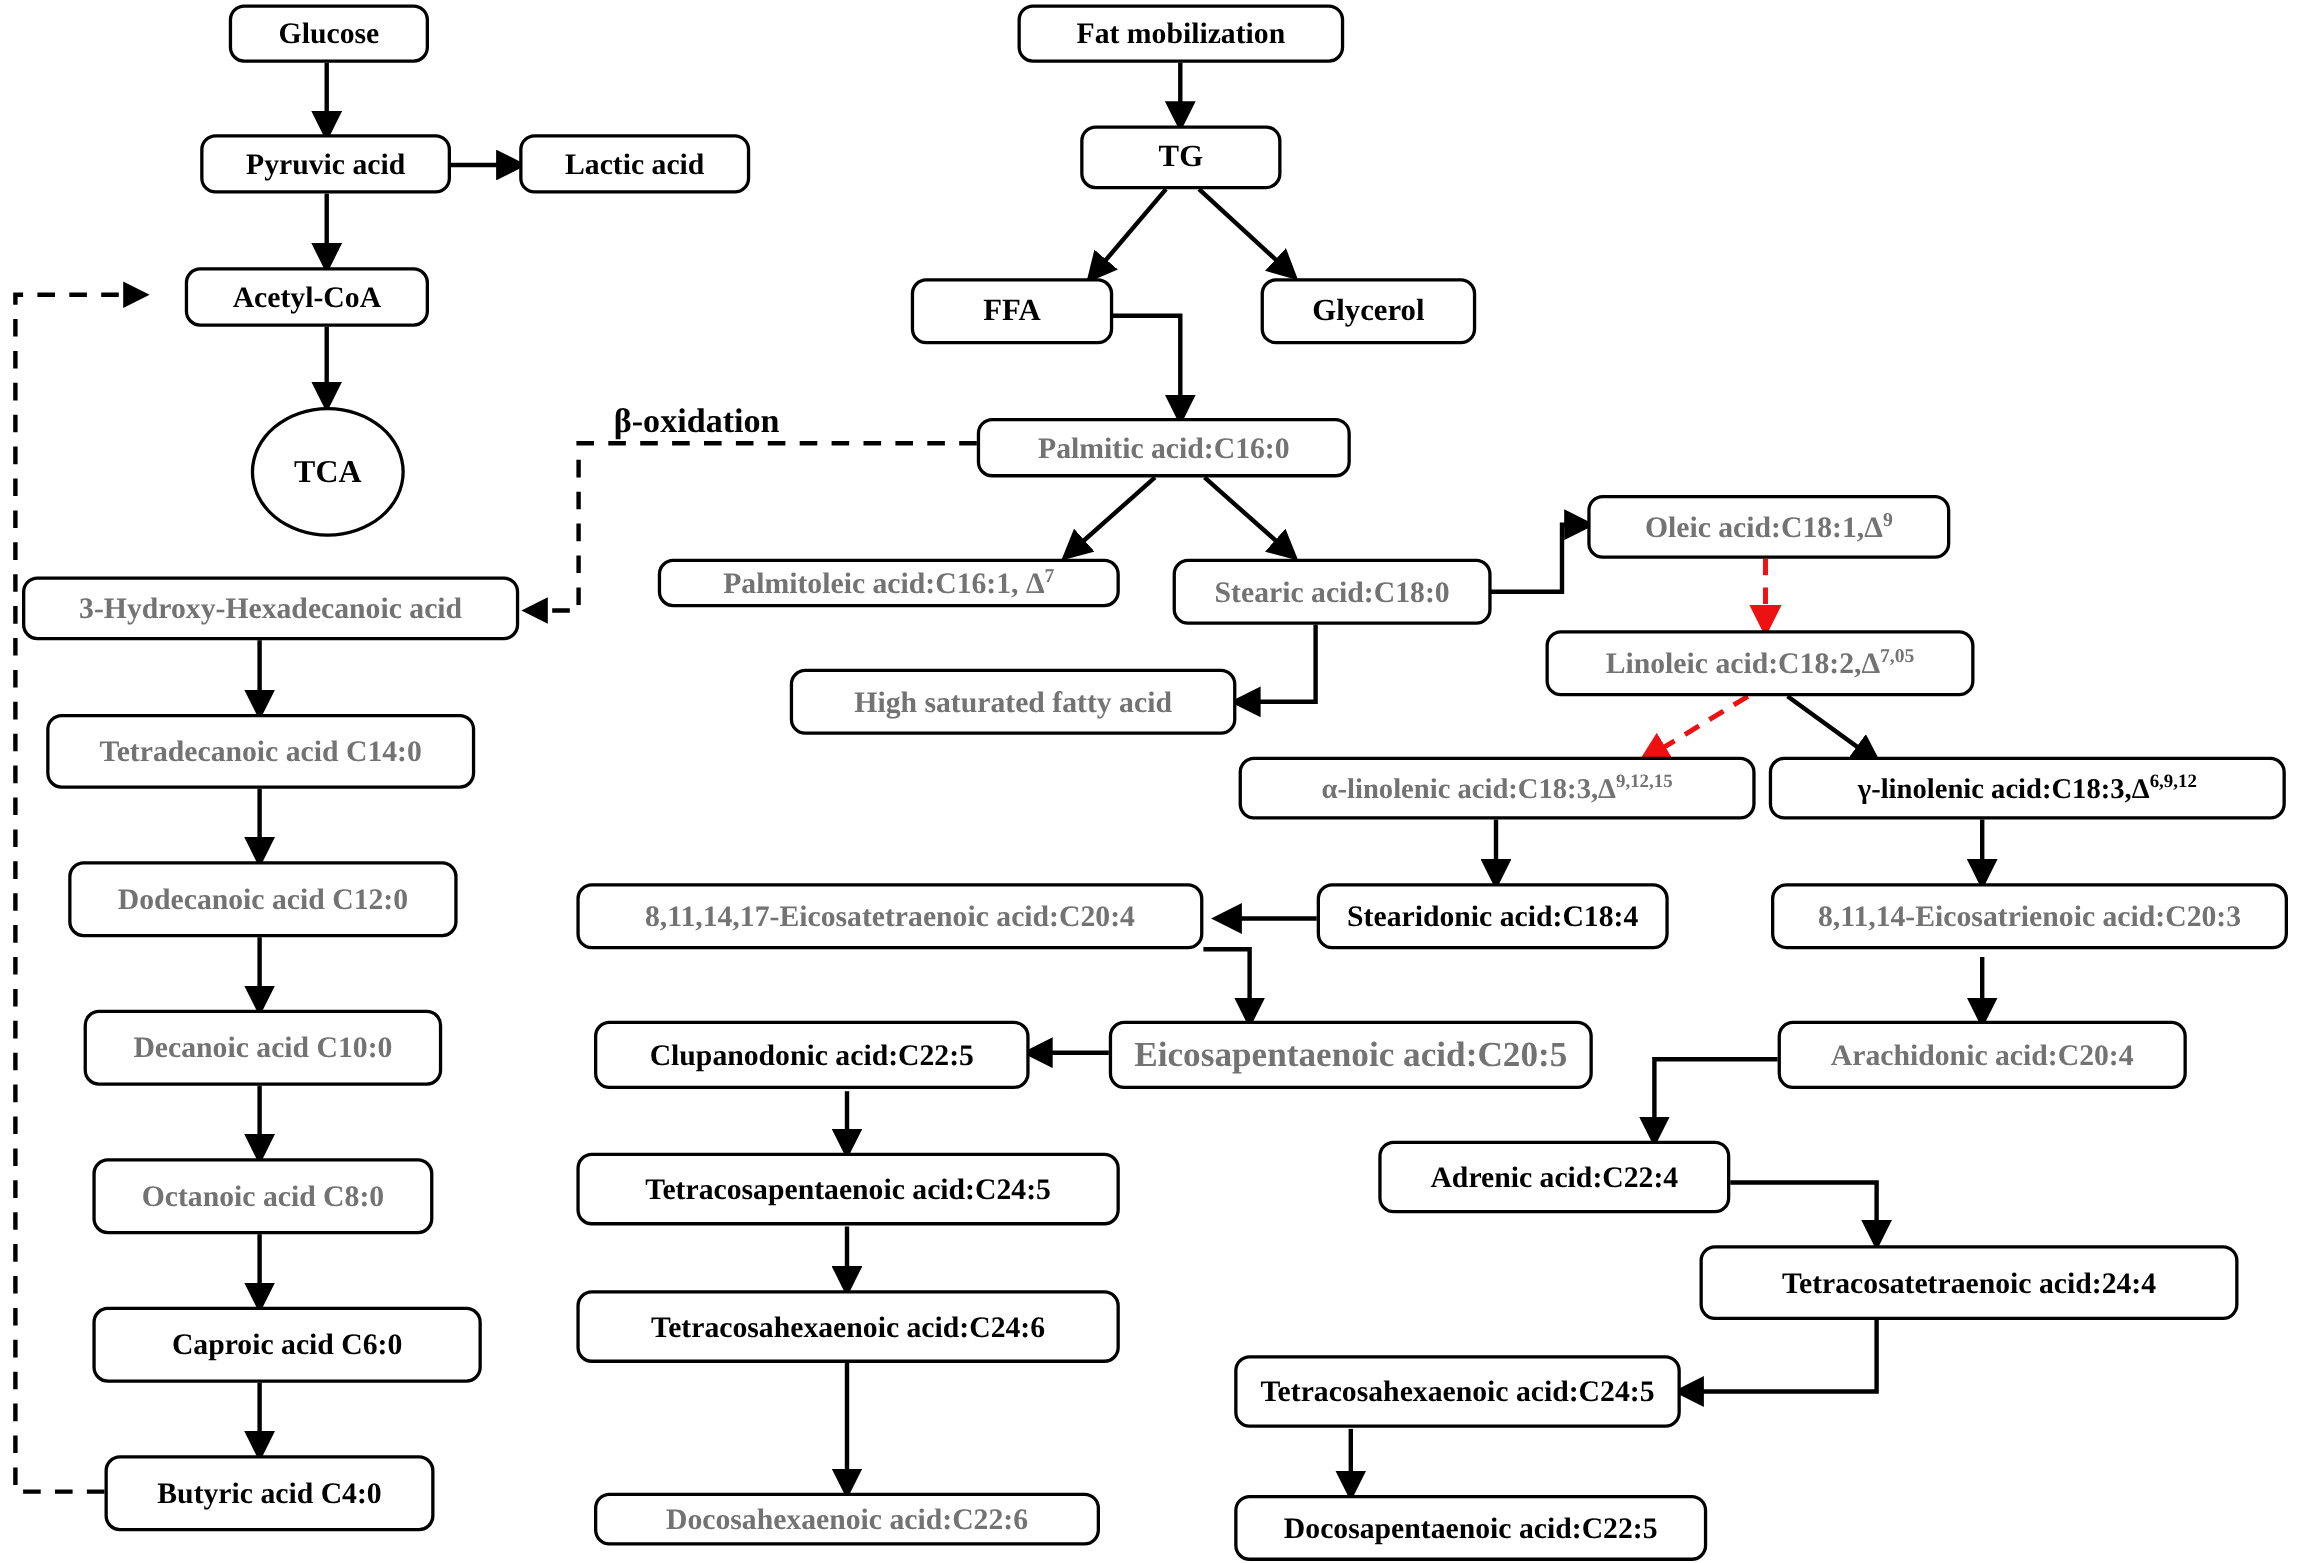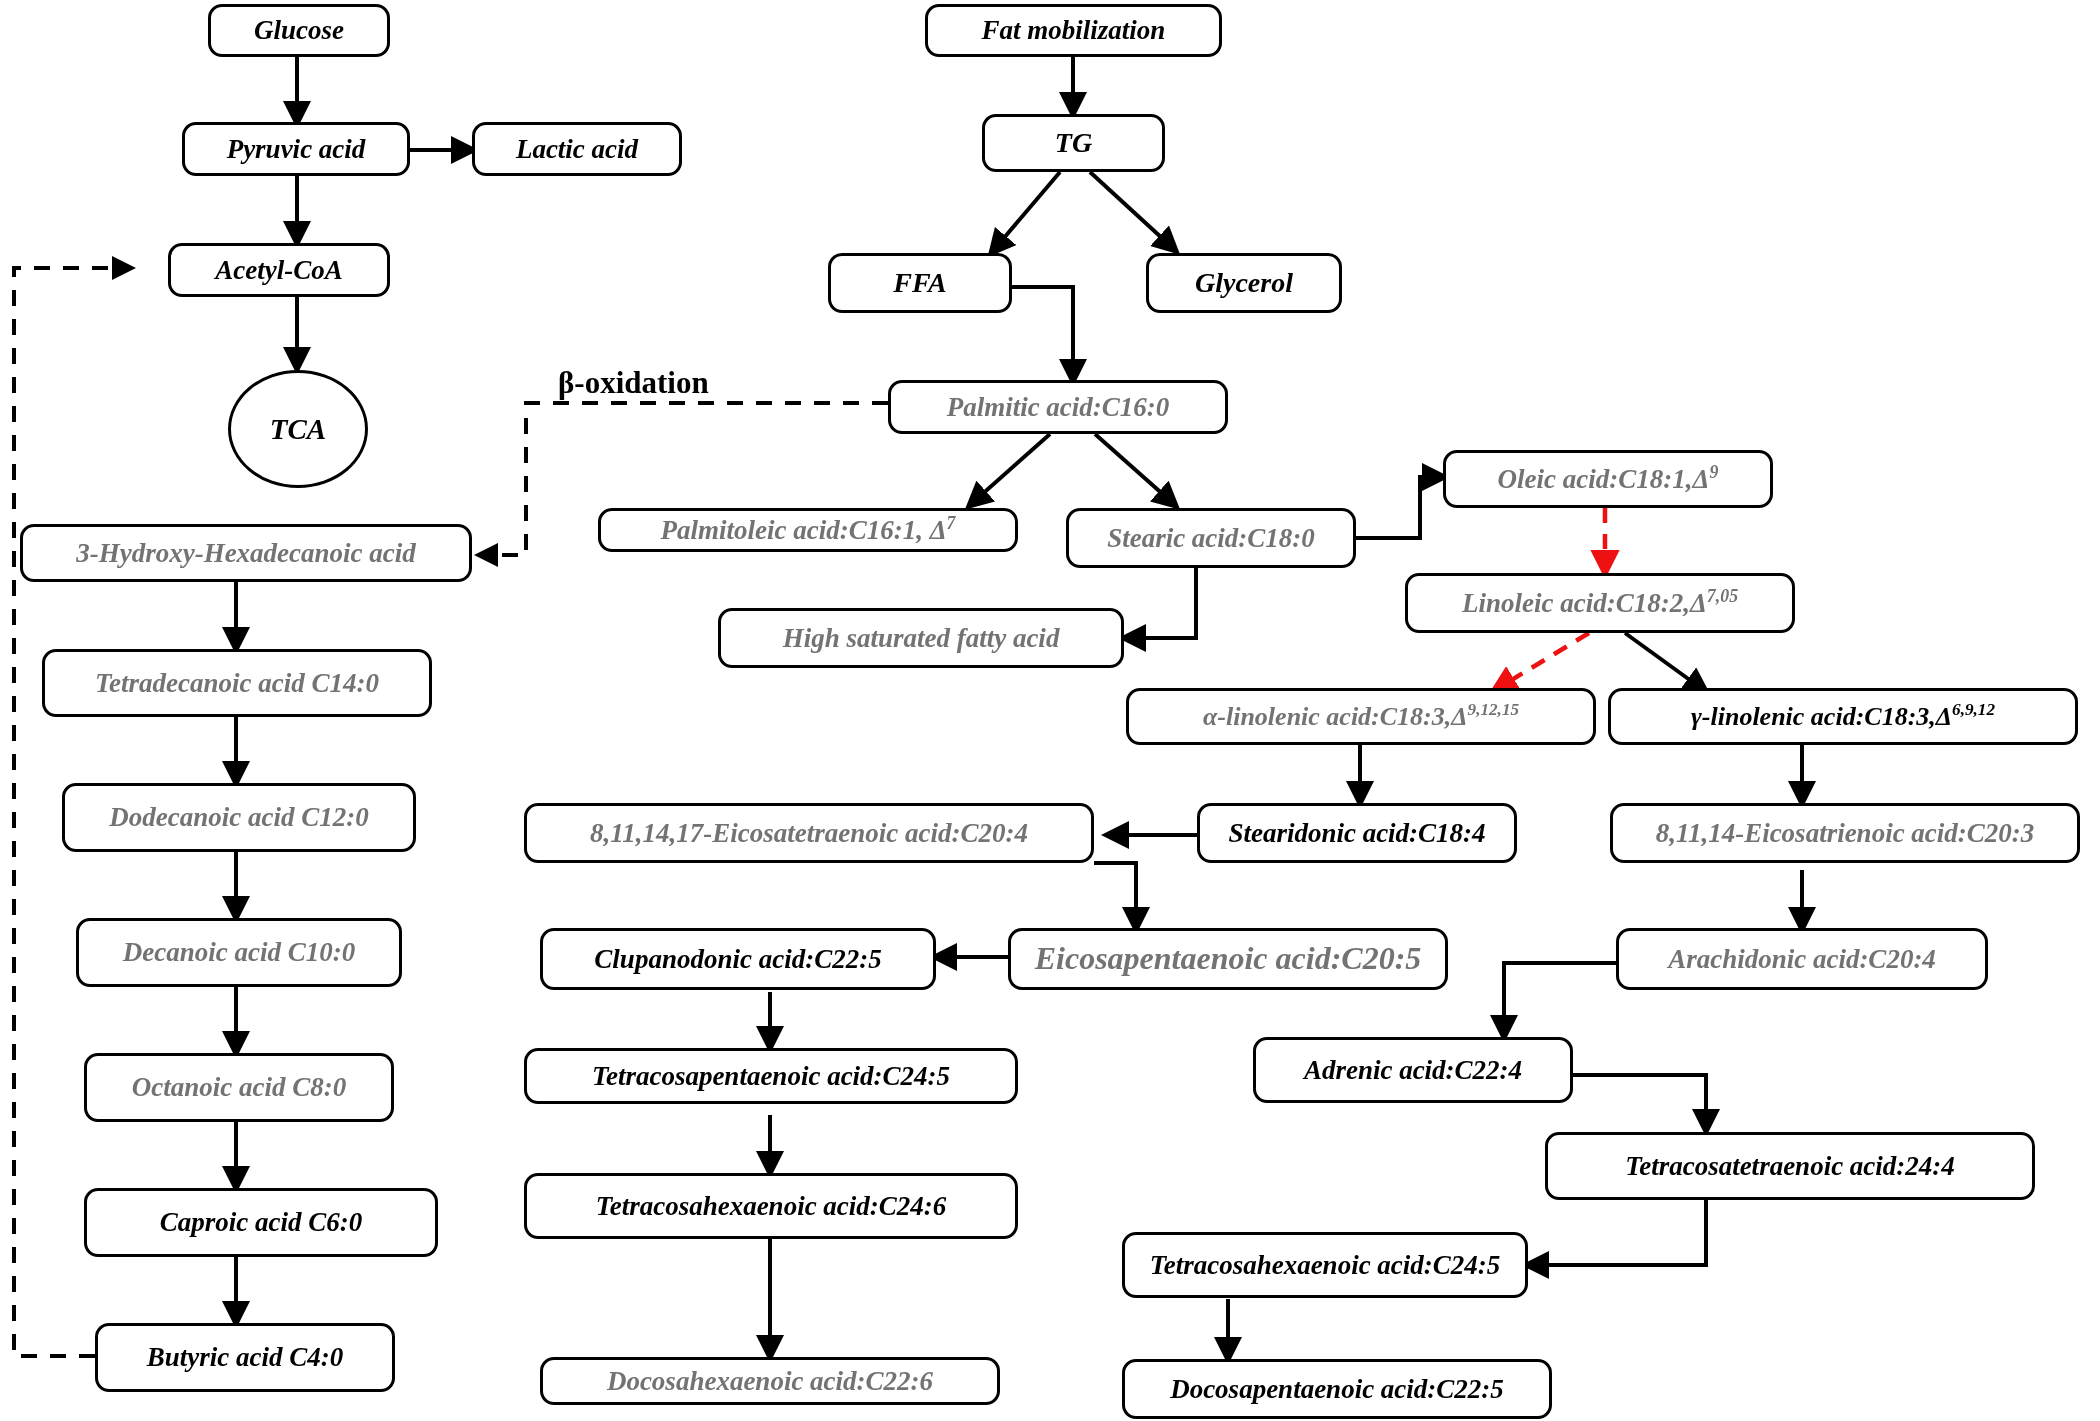--- a/index.html
+++ b/index.html
@@ -13,21 +13,20 @@
     background:#ffffff;
     display:flex;
     align-items:center;
     justify-content:center;
     text-align:center;
     font-weight:bold;
     font-family:"Liberation Serif", serif;
     line-height:1.05;
     padding:0 8px;
     z-index:3;
-    font-style:italic;
   }
   .node.red{color:#737373;}
   .node.black{color:#000000;}
   .node.ellipse{border-radius:50%;}
   .node sup{font-size:0.66em;vertical-align:super;line-height:0;font-weight:bold;}
   .lbl{
     position:absolute;
     font-weight:bold;
     font-family:"Liberation Serif", serif;
     color:#000000;
@@ -210,21 +209,21 @@
   </div>
 
   <div class="node red" style="left:1008px;top:928px;width:440px;height:62px;font-size:32px;">
     <span>Eicosapentaenoic acid:C20:5</span>
   </div>
 
   <div class="node red" style="left:1616px;top:928px;width:372px;height:62px;font-size:27px;">
     <span>Arachidonic acid:C20:4</span>
   </div>
 
-  <div class="node black" style="left:524px;top:1048px;width:494px;height:56px;font-size:27px;">
+  <div class="node black" style="left:524px;top:1048px;width:494px;height:66px;font-size:27px;">
     <span>Tetracosapentaenoic acid:C24:5</span>
   </div>
 
   <div class="node black" style="left:1253px;top:1037px;width:320px;height:66px;font-size:27px;text-align:right;">
     <span>Adrenic acid:C22:4</span>
   </div>
 
   <div class="node black" style="left:524px;top:1173px;width:494px;height:66px;font-size:27px;">
     <span>Tetracosahexaenoic acid:C24:6</span>
   </div>

